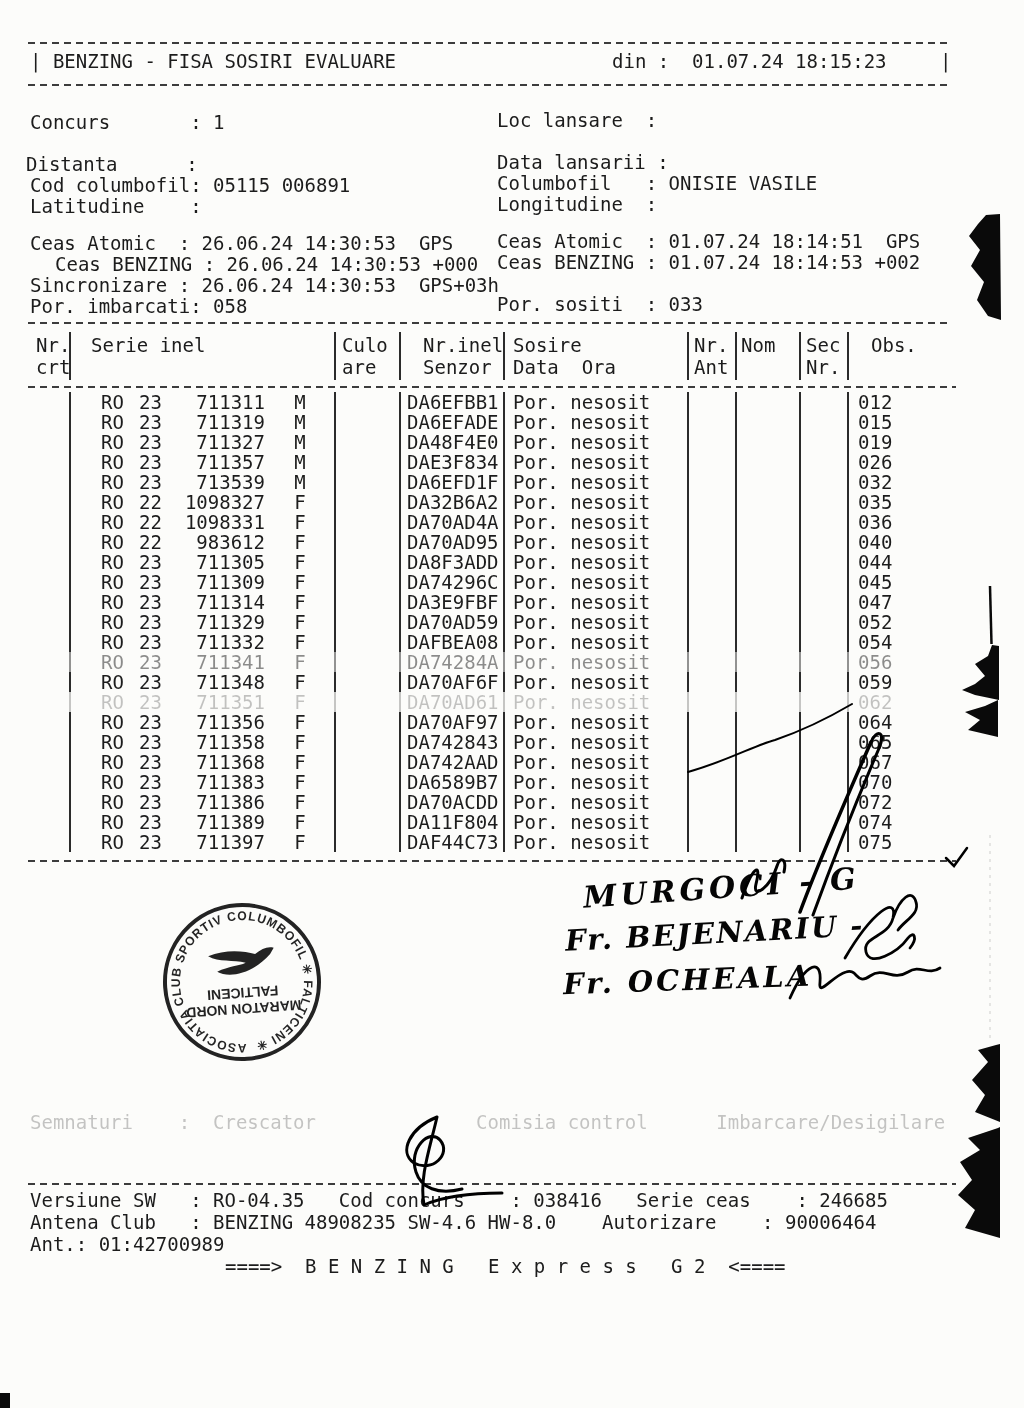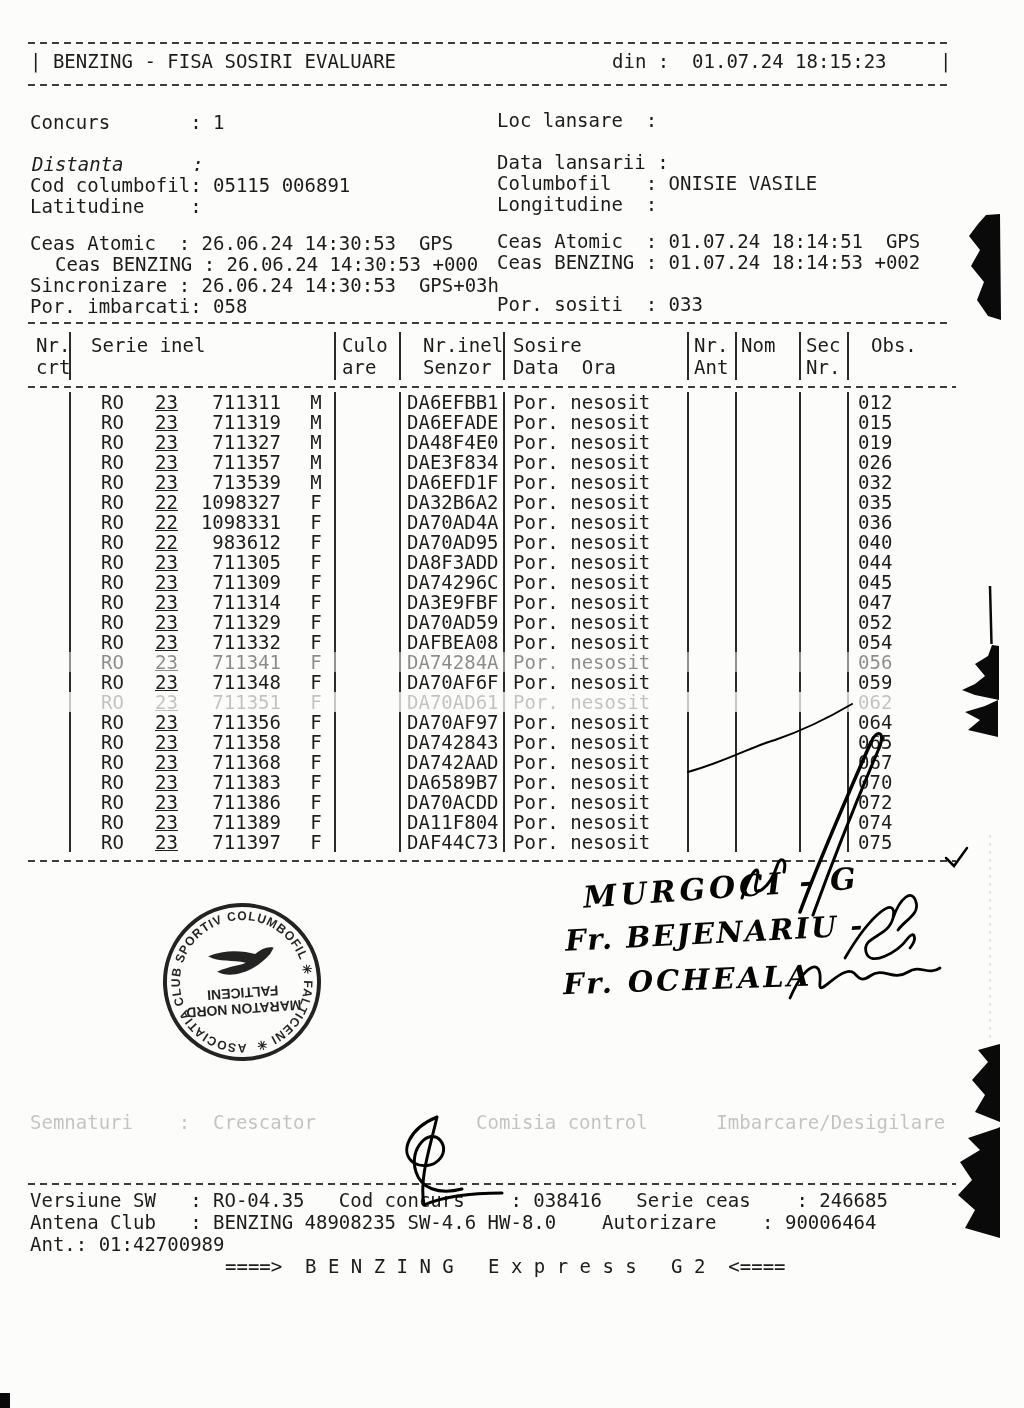--- a/index.html
+++ b/index.html
@@ -21,21 +21,21 @@
   .c.serie{width:265px;display:flex;}
   .c.culo{width:65px;}
   .c.senzor{width:104px;padding-left:6px;}
   .c.sosire{width:184px;padding-left:8px;}
   .c.ant{width:48px;}
   .c.nom{width:64px;}
   .c.sec{width:48px;}
   .c.obs{width:110px;padding-left:9px;}
   .hcell{font-size:19px;line-height:22px;padding-top:2px;white-space:pre;}
   .serie .ro{margin-left:30px;width:26px;}
-  .serie .yr{margin-left:28px;width:28px;text-decoration:underline;}
+  .serie .yr{margin-left:12px;width:28px;}
   .serie .num{margin-left:6px;width:92px;text-align:right;}
   .serie .sex{margin-left:24px;width:22px;text-align:center;}
   .fade1{opacity:.5;}
   .fade2{opacity:.26;}
   
   .hw{position:absolute;font-family:"DejaVu Serif",serif;font-style:italic;font-weight:600;color:#050505;white-space:pre;}
   svg.overlay{position:absolute;left:0;top:0;pointer-events:none;}
 </style>
 </head>
 <body>
@@ -43,21 +43,21 @@
 <div class="page">
 
   <div class="dash" style="left:28px;top:42px;width:924px;"></div>
   <div class="line" style="left:30px;top:51px;">| BENZING - FISA SOSIRI EVALUARE</div>
   <div class="line" style="left:612px;top:51px;">din :  01.07.24 18:15:23</div>
   <div class="line" style="left:940px;top:51px;">|</div>
   <div class="dash" style="left:28px;top:84px;width:924px;"></div>
 
   <div class="line" style="left:30px;top:112px;">Concurs       : 1</div>
   <div class="line" style="left:497px;top:110px;">Loc lansare  :</div>
-  <div class="line" style="left:32px;top:154px;font-style:italic;">Distanta      :</div>
+  <div class="line" style="left:26px;top:154px;">Distanta      :</div>
   <div class="line" style="left:497px;top:152px;">Data lansarii :</div>
   <div class="line" style="left:30px;top:175px;">Cod columbofil: 05115 006891</div>
   <div class="line" style="left:497px;top:173px;">Columbofil   : ONISIE VASILE</div>
   <div class="line" style="left:30px;top:196px;">Latitudine    :</div>
   <div class="line" style="left:497px;top:194px;">Longitudine  :</div>
 
   <div class="line" style="left:30px;top:233px;">Ceas Atomic  : 26.06.24 14:30:53  GPS</div>
   <div class="line" style="left:497px;top:231px;">Ceas Atomic  : 01.07.24 18:14:51  GPS</div>
   <div class="line" style="left:30px;top:254px;margin-left:25px;">Ceas BENZING : 26.06.24 14:30:53 +000</div>
   <div class="line" style="left:497px;top:252px;">Ceas BENZING : 01.07.24 18:14:53 +002</div>

